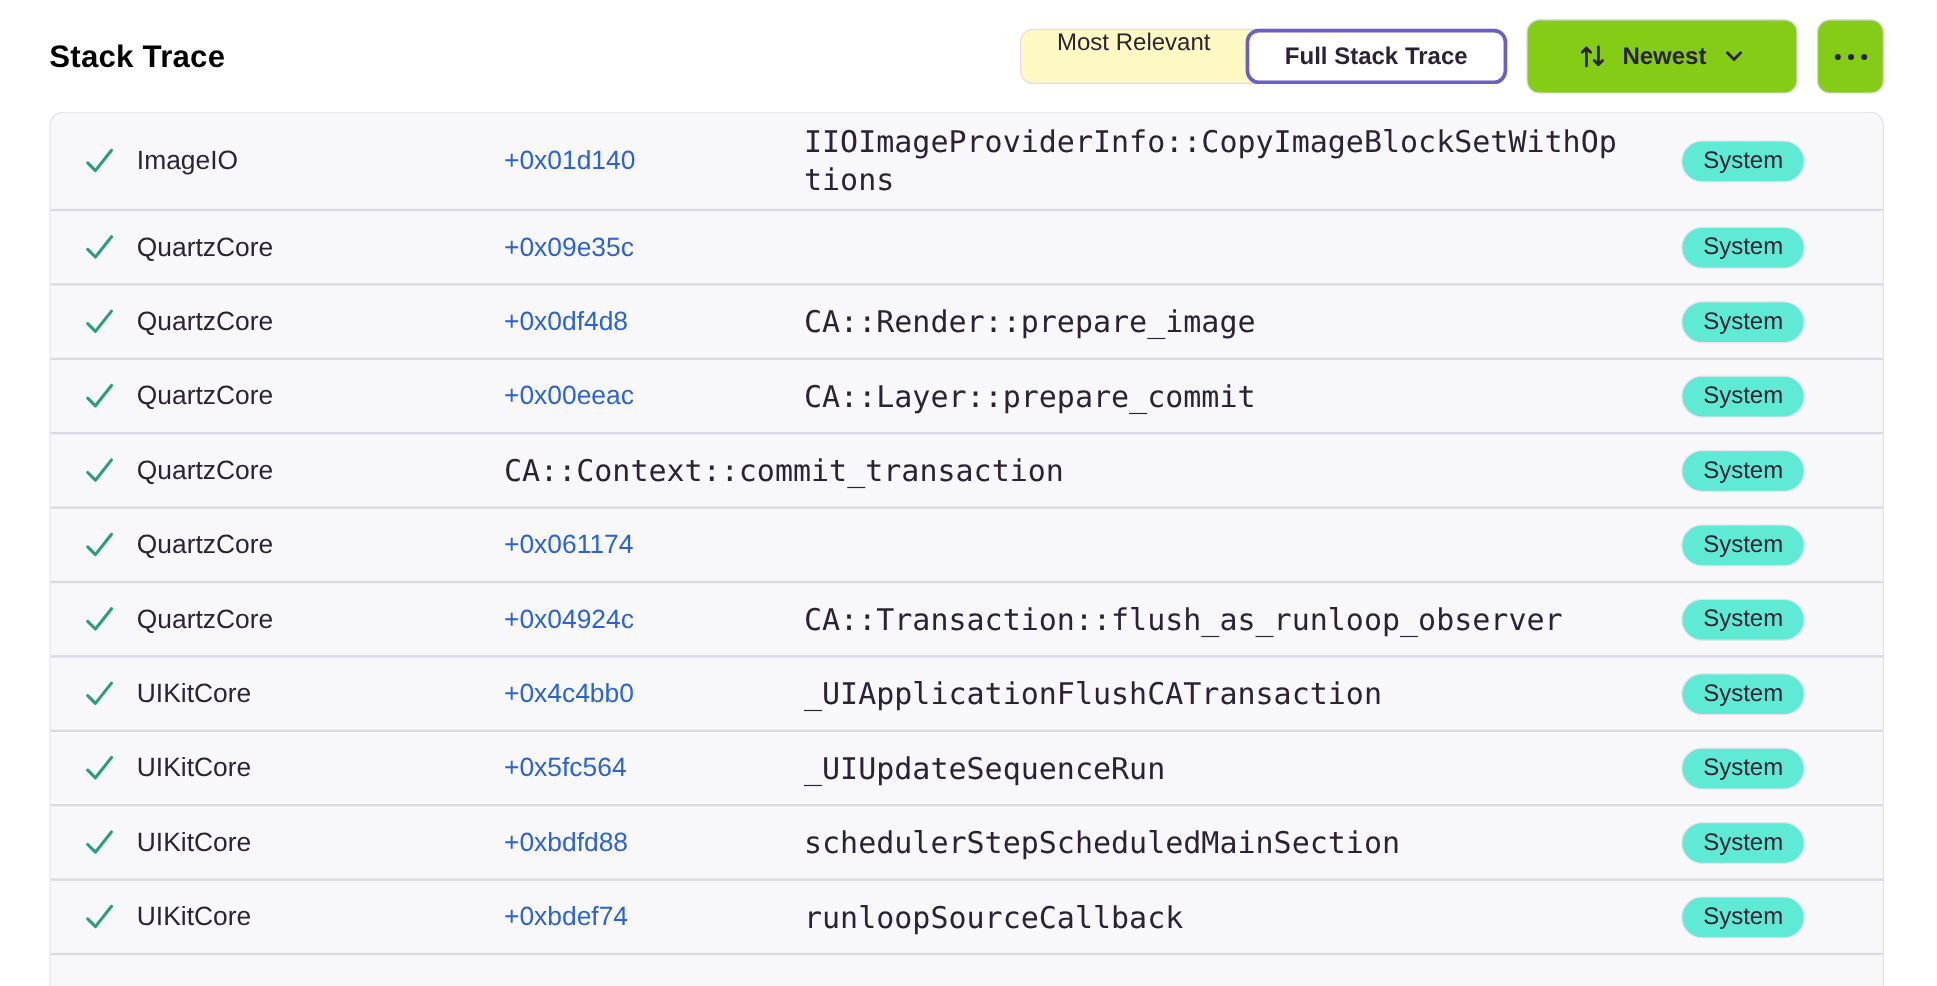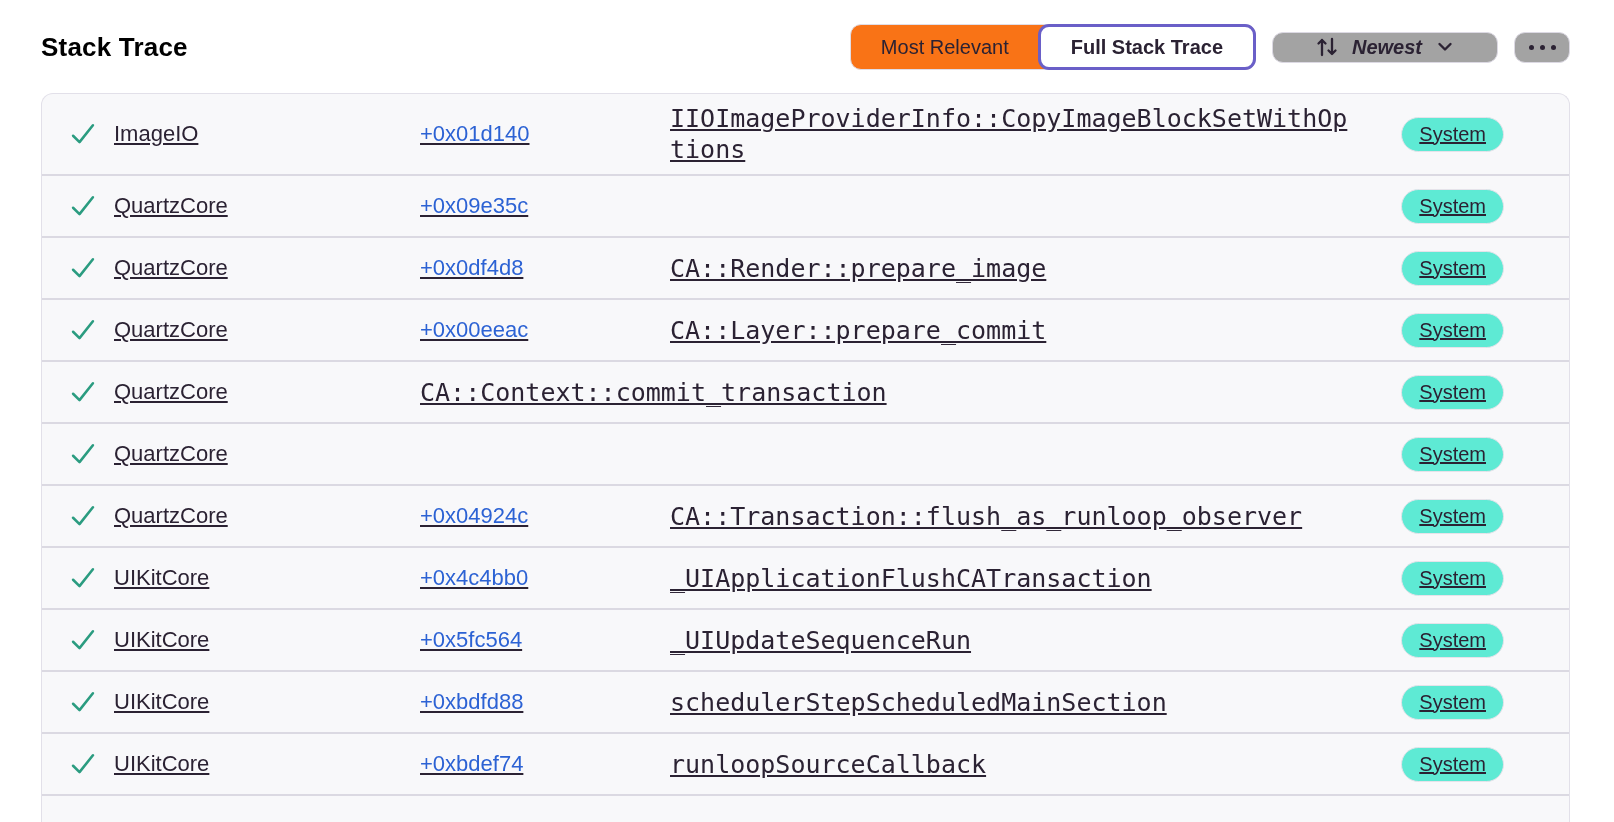--- a/index.html
+++ b/index.html
@@ -21,23 +21,23 @@
   .page-title {
     font-size: 26px;
     font-weight: 700;
     color: #000000;
     letter-spacing: 0.2px;
   }
   .controls { display: flex; align-items: center; gap: 16px; }
 
   .segmented {
     display: flex;
-    align-items: center;
+    align-items: flex-start;
     height: 46px;
-    background: #f97316;
+    background: #fef9c3;
     border: 1px solid #e0dde6;
     border-radius: 11px;
   }
   .segment {
     display: flex; align-items: center; justify-content: center;
     padding: 0 30px;
     font-size: 20px;
     color: #2b2233;
     border-radius: 11px;
     cursor: pointer;
@@ -45,42 +45,40 @@
   }
   .segment.selected {
     background: #ffffff;
     border: 3px solid #6a5fc8;
     font-weight: 700;
     margin: -1px;
     height: 46px;
   }
   .btn {
     display: flex; align-items: center; justify-content: center;
-    height: 31px;
-    background: #a3a3a3;
+    height: 62px;
+    background: #84cc16;
     border: 1px solid #dcd9e3;
     border-radius: 11px;
     cursor: pointer;
-    font-style: italic;
   }
   .sort-btn { min-width: 226px; gap: 12px; padding: 0 18px; }
   .sort-btn .sort-label { font-size: 20px; font-weight: 700; }
   .more-btn { width: 56px; gap: 6px; }
   .dot { width: 5px; height: 5px; border-radius: 50%; background: #2b2233; display: inline-block; }
 
   
   .card {
     margin: 21px 44px 0 41px;
     height: 729px;
     background: #f8f8fa;
     border: 1px solid #e2e0e9;
     border-bottom: none;
     border-radius: 12px 12px 0 0;
     overflow: hidden;
-    text-decoration: underline;
   }
   .frame-row {
     display: flex;
     align-items: center;
     min-height: 62px;
     padding: 9px 65px 9px 27px;
     border-bottom: 2px solid #dbd9e2;
     cursor: pointer;
   }
   .check-cell { width: 28px; height: 28px; margin-right: 17px; flex: none; display: flex; align-items: center; }
@@ -206,20 +204,21 @@
     <span class="tag-badge">System</span>
   </div>
 
   <div class="frame-row">
     <span class="check-cell">
       <svg width="28" height="28" viewBox="0 0 24 24">
         <path d="M3.5 13.5 L9 19 L20.5 4.5" stroke="#2b9c80" stroke-width="2.2" fill="none" stroke-linecap="round" stroke-linejoin="round"></path>
       </svg>
     </span>
     <span class="module-cell">QuartzCore</span>
+    <span class="addr-cell">+0x061174</span>
     <span class="tag-badge">System</span>
   </div>
 
   <div class="frame-row">
     <span class="check-cell">
       <svg width="28" height="28" viewBox="0 0 24 24">
         <path d="M3.5 13.5 L9 19 L20.5 4.5" stroke="#2b9c80" stroke-width="2.2" fill="none" stroke-linecap="round" stroke-linejoin="round"></path>
       </svg>
     </span>
     <span class="module-cell">QuartzCore</span>

